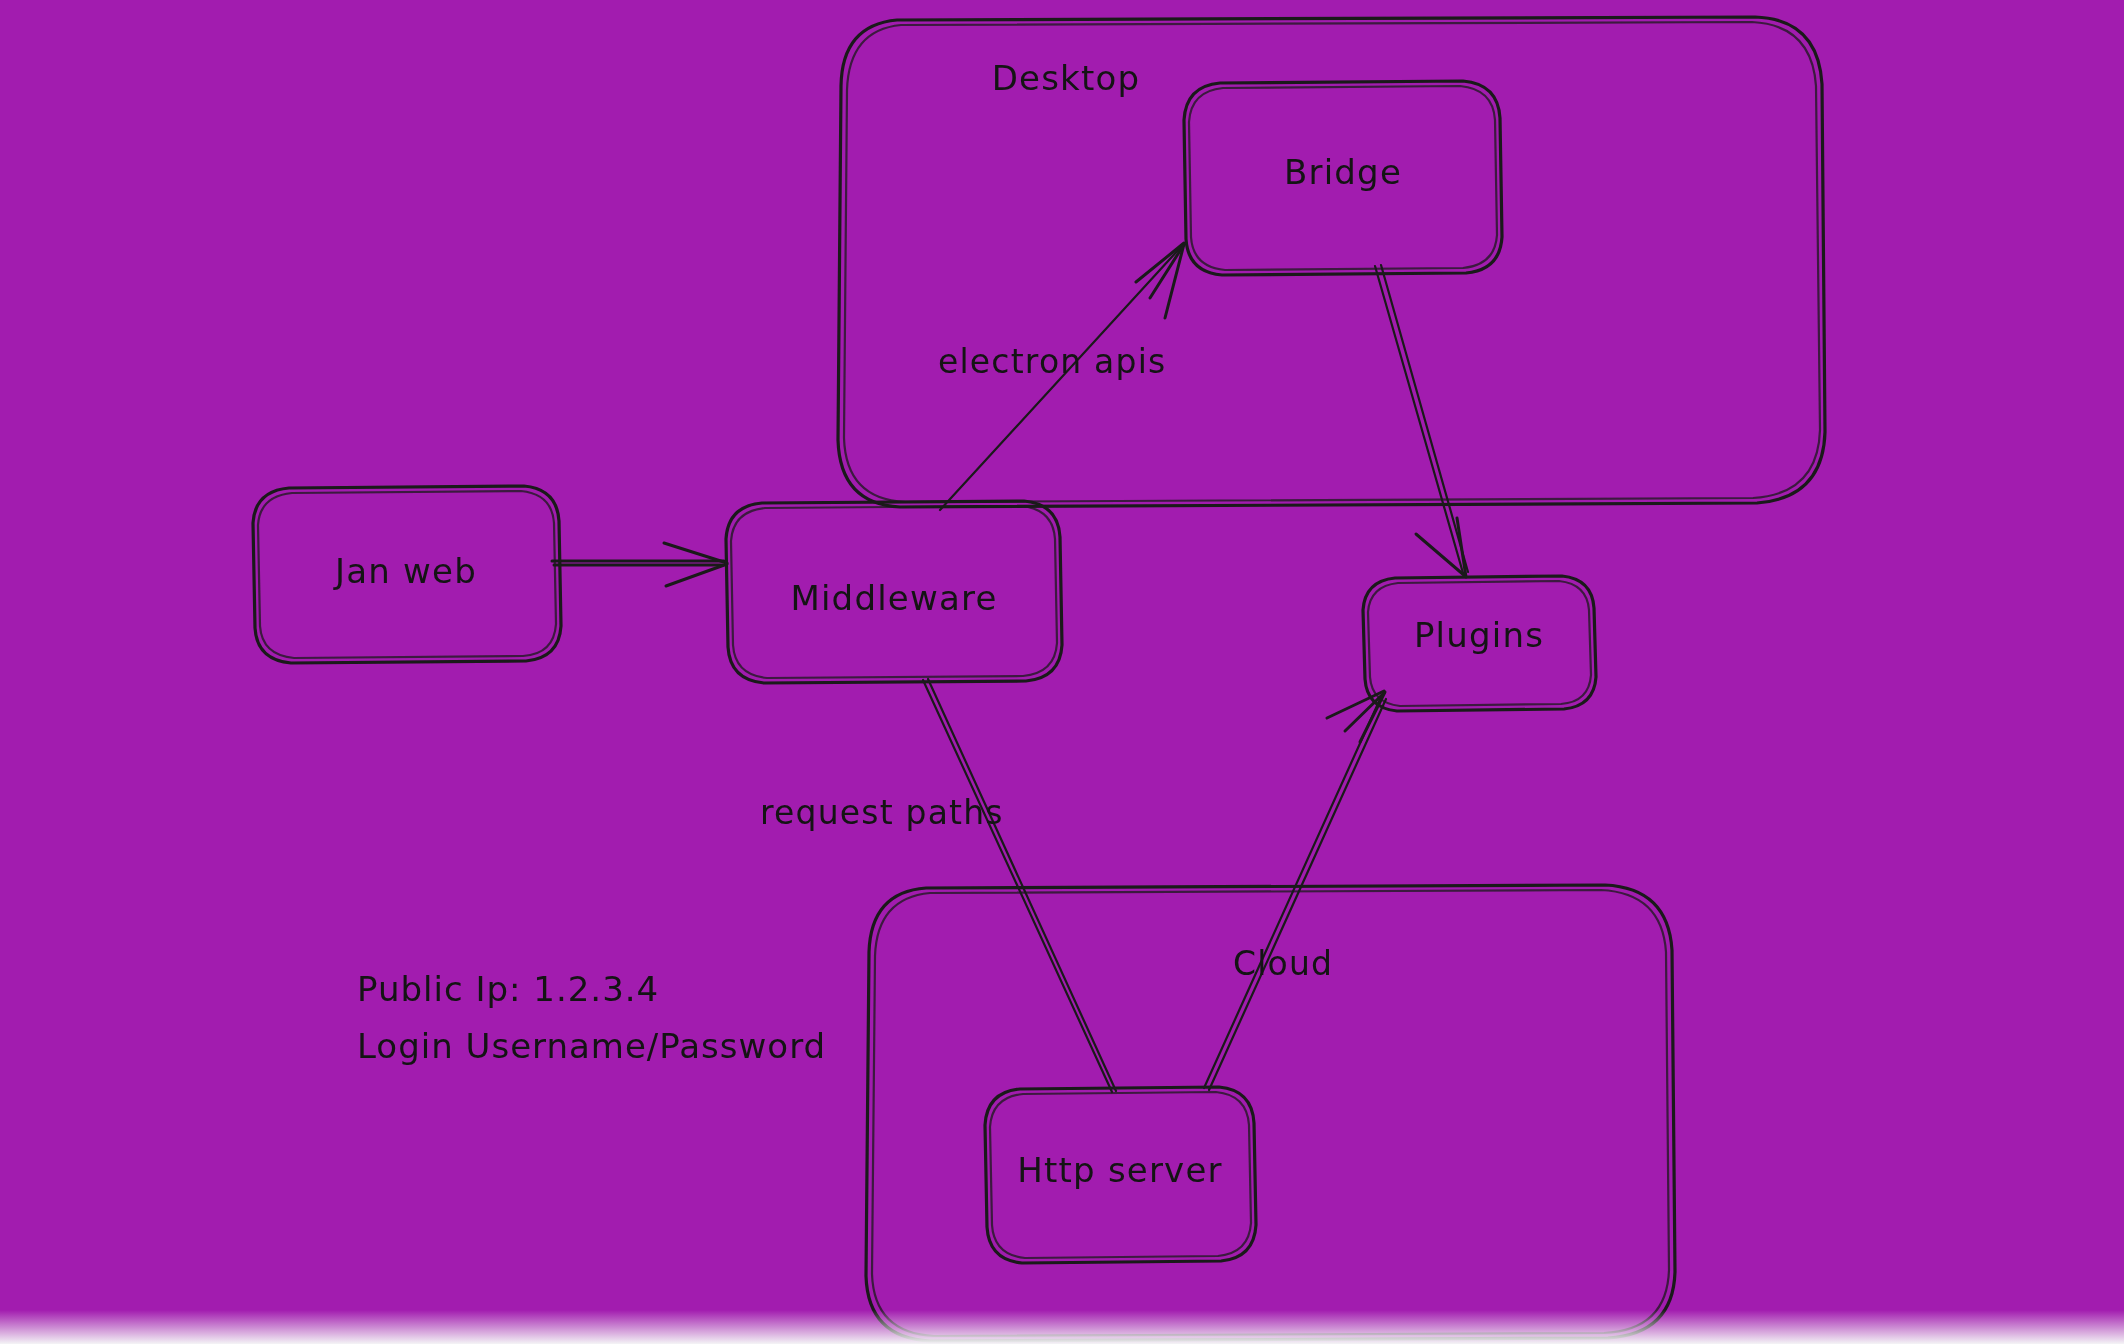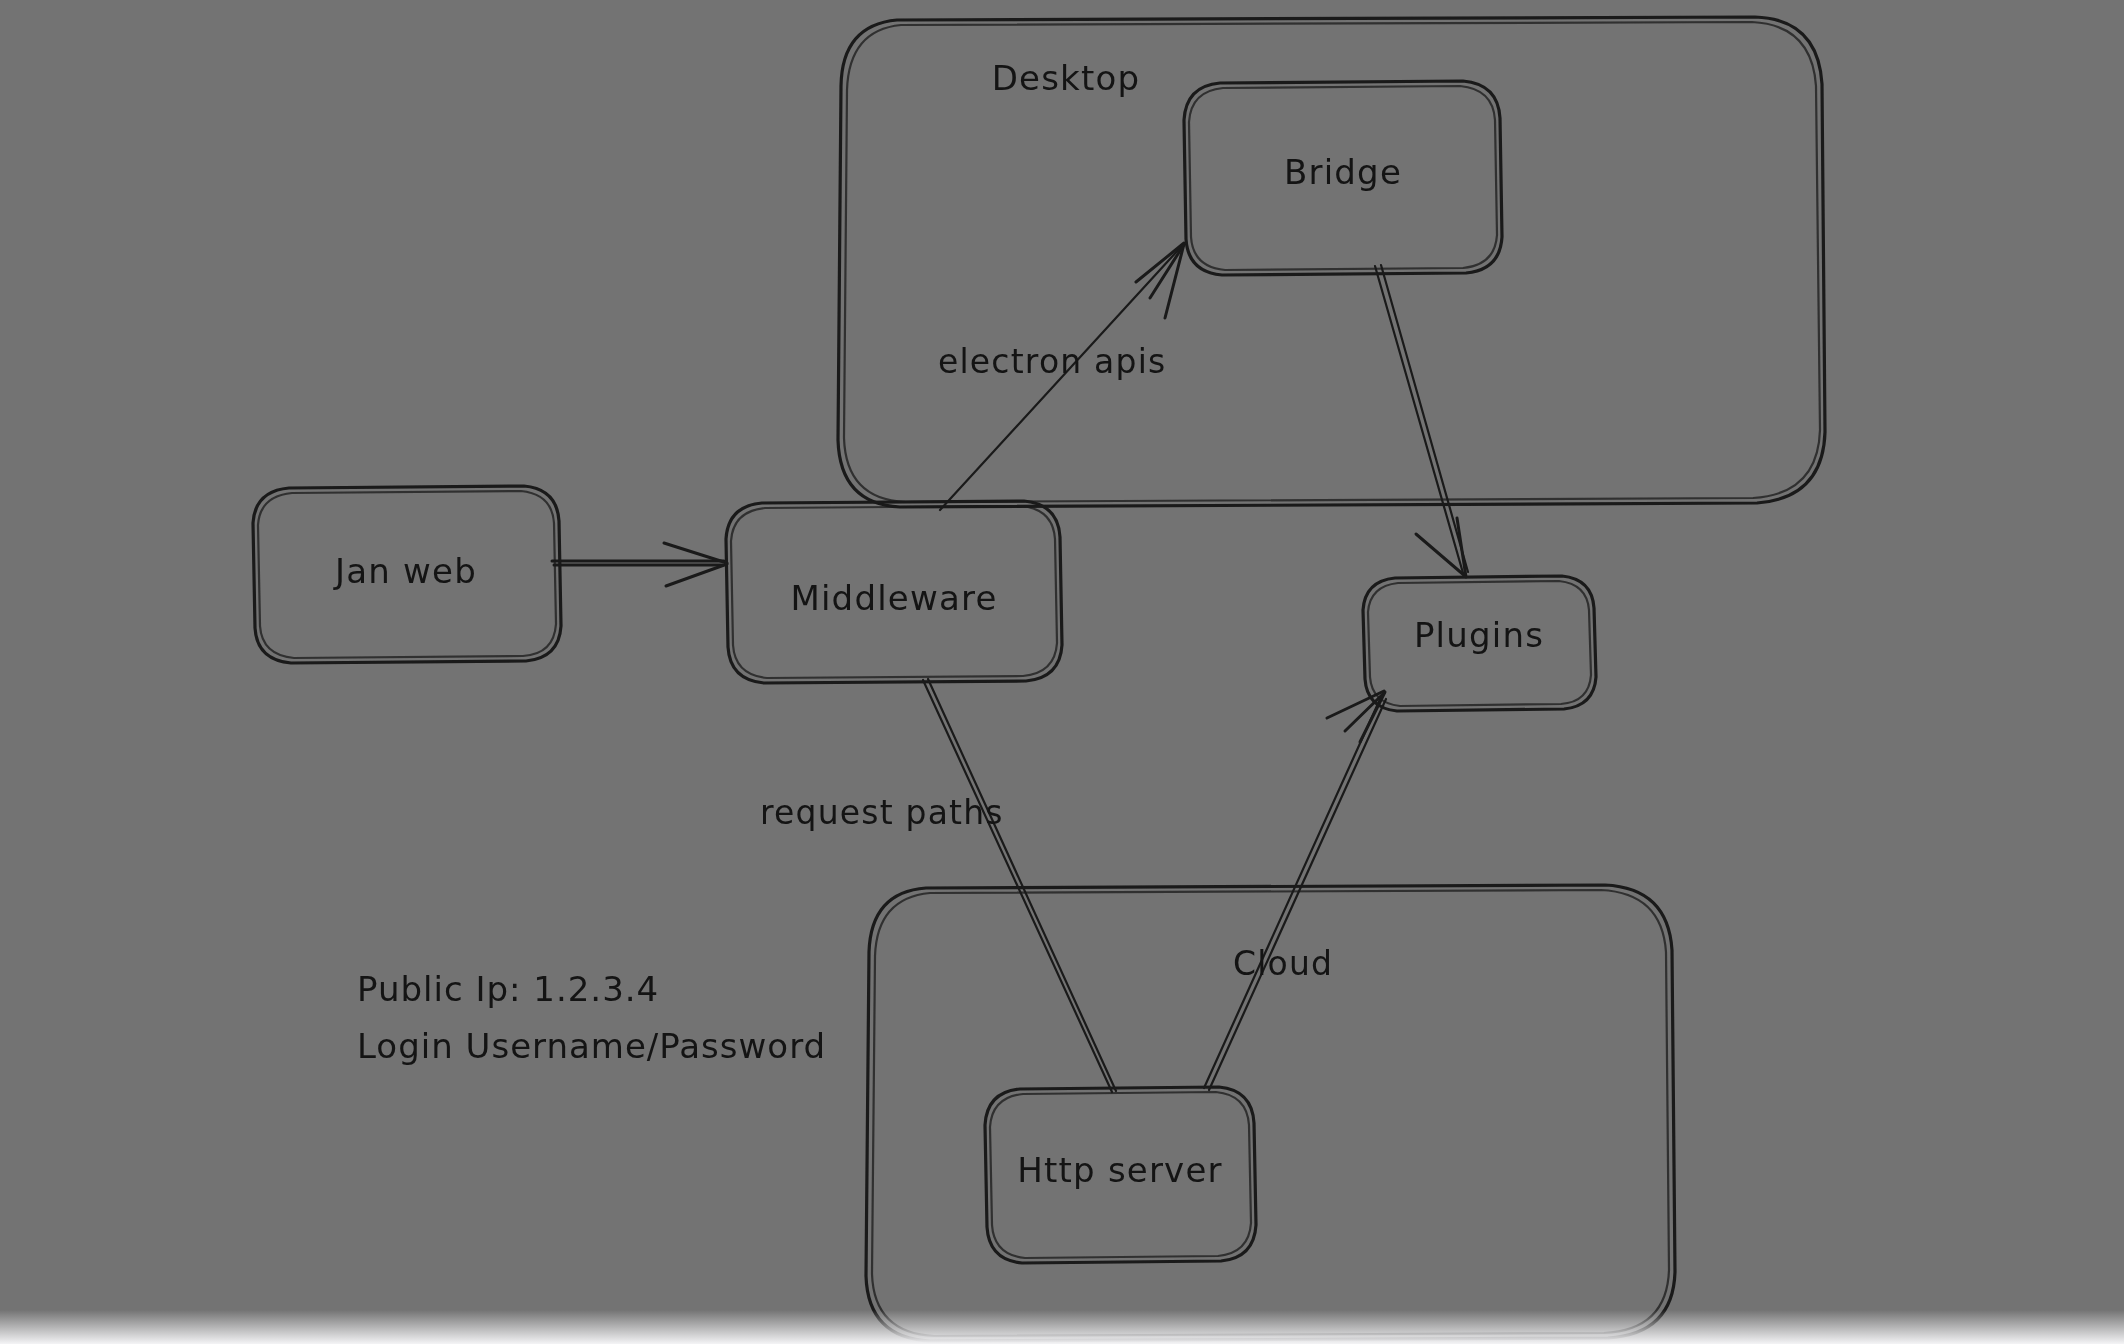--- a/index.html
+++ b/index.html
@@ -4,21 +4,21 @@
 <style>
   html, body {
     margin: 0;
     padding: 0;
     background: #ffffff;
   }
   #canvas {
     position: relative;
     width: 2124px;
     height: 1344px;
-    background: #737373;
+    background: #a21caf;
     overflow: hidden;
     font-family: "DejaVu Sans", sans-serif;
   }
   #canvas svg {
     position: absolute;
     top: 0;
     left: 0;
     width: 2124px;
     height: 1344px;
   }

